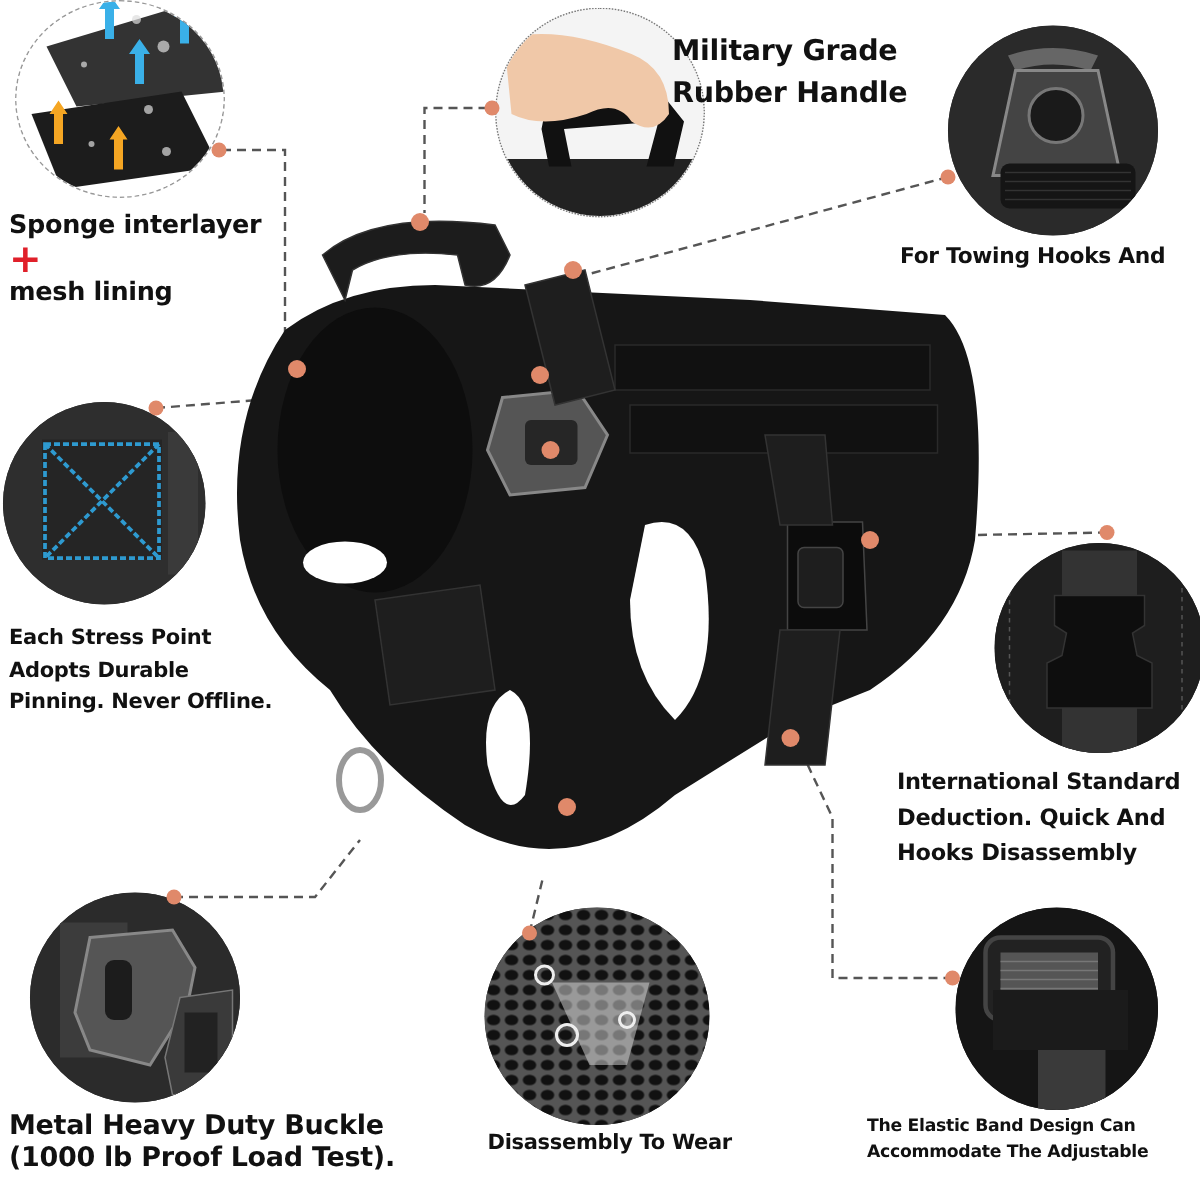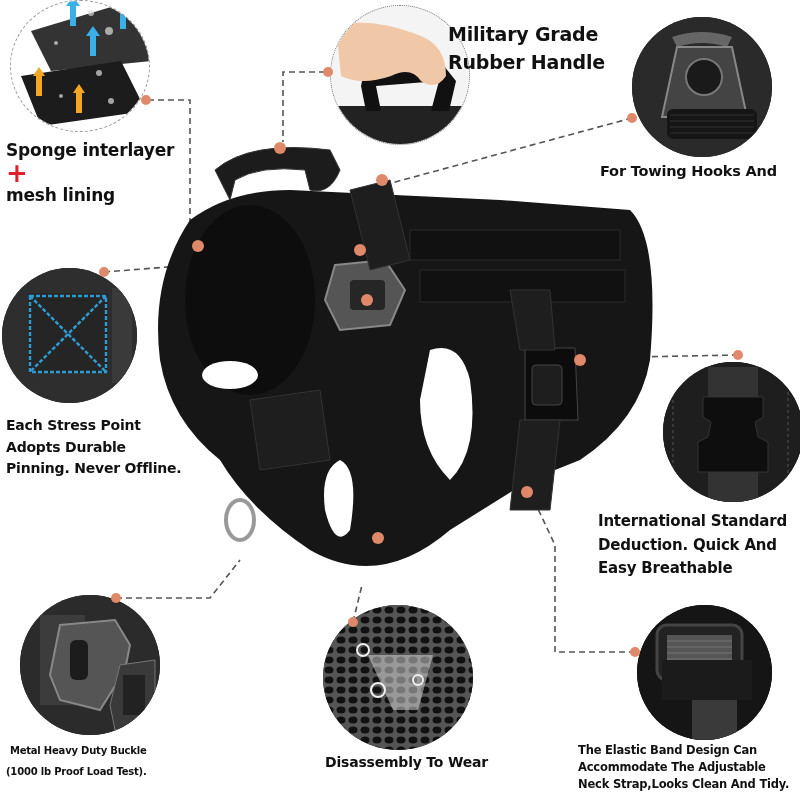--- a/index.html
+++ b/index.html
@@ -222,29 +222,28 @@
 
 <div class="label" style="left:6px;top:415px;font-size:14px;line-height:21.5px;">
   <div>Each Stress Point</div>
   <div>Adopts Durable</div>
   <div>Pinning. Never Offline.</div>
 </div>
 
 <div class="label" style="left:598px;top:510px;font-size:15px;line-height:23.5px;">
   <div>International Standard</div>
   <div>Deduction. Quick And</div>
-  <div>Easy Breathable</div>
-</div>
-
-<div class="label" style="left:6px;top:740px;font-size:10px;line-height:21px;text-align:right;">
+  <div>Hooks Disassembly</div>
+</div>
+
+<div class="label" style="left:6px;top:740px;font-size:18px;line-height:21px;">
   <div>Metal Heavy Duty Buckle</div>
   <div>(1000 lb Proof Load Test).</div>
 </div>
 
 <div class="label" style="left:325px;top:752px;font-size:14px;line-height:21px;">
   <div>Disassembly To Wear</div>
 </div>
 
 <div class="label" style="left:578px;top:742px;font-size:11.5px;line-height:17px;">
   <div>The Elastic Band Design Can</div>
   <div>Accommodate The Adjustable</div>
-  <div>Neck Strap,Looks Clean And Tidy.</div>
 </div>
 
 </body></html>

